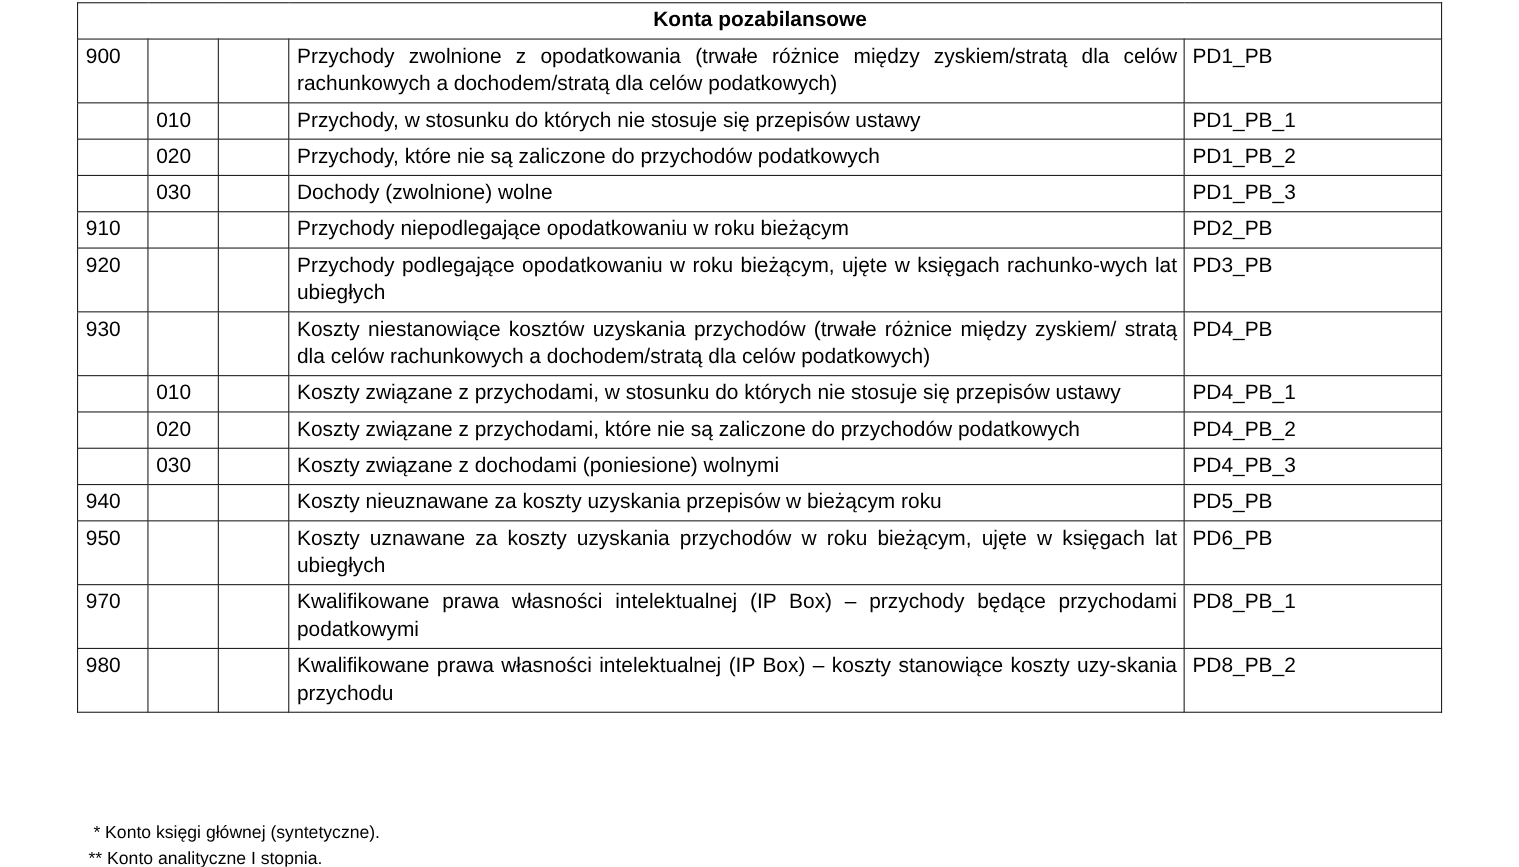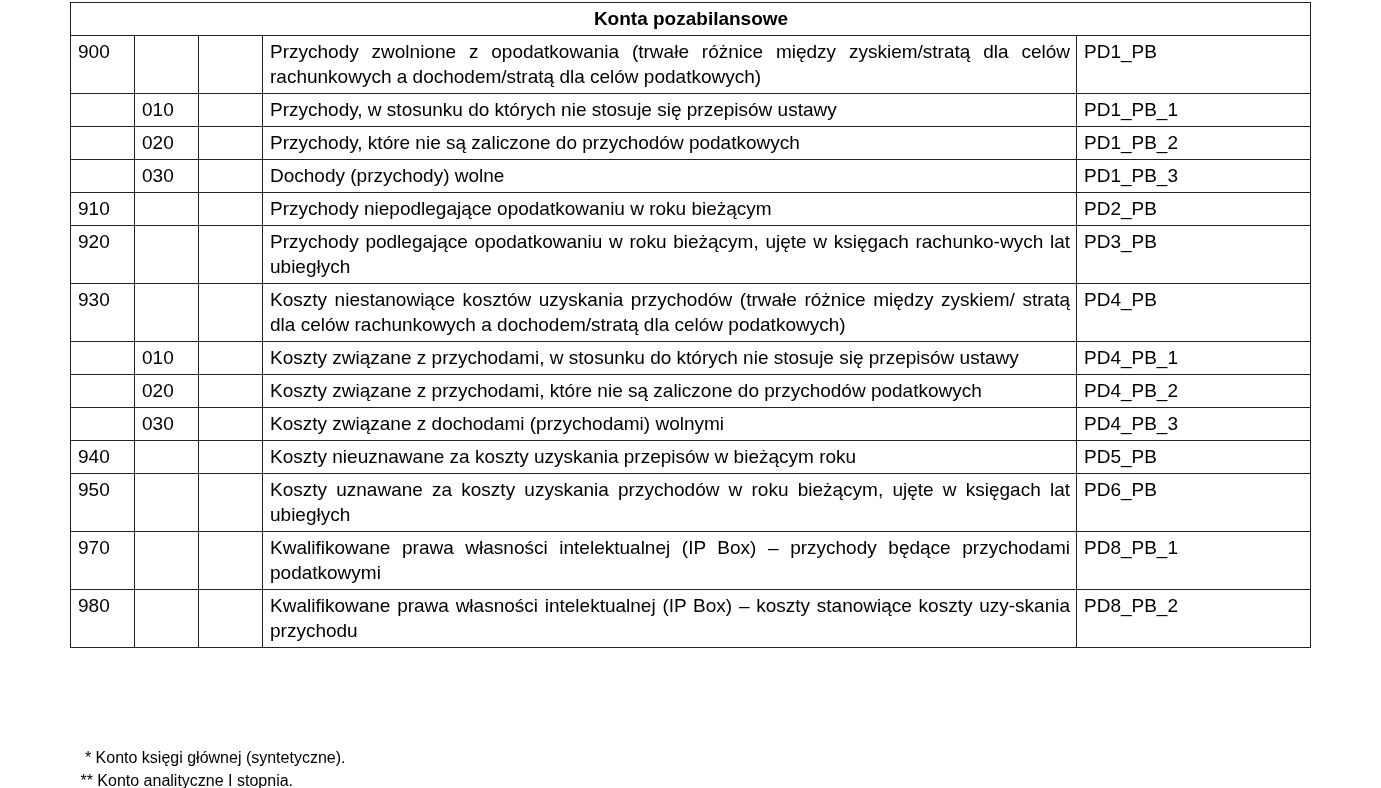--- a/index.html
+++ b/index.html
@@ -57,21 +57,21 @@
         <td class="code"></td>
         <td class="code">020</td>
         <td class="code"></td>
         <td class="desc">Przychody, które nie są zaliczone do przychodów podatkowych</td>
         <td class="tag">PD1_PB_2</td>
       </tr>
       <tr class="r1">
         <td class="code"></td>
         <td class="code">030</td>
         <td class="code"></td>
-        <td class="desc">Dochody (przychody) wolne</td>
+        <td class="desc">Dochody (zwolnione) wolne</td>
         <td class="tag">PD1_PB_3</td>
       </tr>
       <tr class="r1">
         <td class="code">910</td>
         <td class="code"></td>
         <td class="code"></td>
         <td class="desc">Przychody niepodlegające opodatkowaniu w roku bieżącym</td>
         <td class="tag">PD2_PB</td>
       </tr>
       <tr class="r2">
@@ -99,21 +99,21 @@
         <td class="code"></td>
         <td class="code">020</td>
         <td class="code"></td>
         <td class="desc">Koszty związane z przychodami, które nie są zaliczone do przychodów podatkowych</td>
         <td class="tag">PD4_PB_2</td>
       </tr>
       <tr class="r1">
         <td class="code"></td>
         <td class="code">030</td>
         <td class="code"></td>
-        <td class="desc">Koszty związane z dochodami (przychodami) wolnymi</td>
+        <td class="desc">Koszty związane z dochodami (poniesione) wolnymi</td>
         <td class="tag">PD4_PB_3</td>
       </tr>
       <tr class="r1">
         <td class="code">940</td>
         <td class="code"></td>
         <td class="code"></td>
         <td class="desc">Koszty nieuznawane za koszty uzyskania przepisów w bieżącym roku</td>
         <td class="tag">PD5_PB</td>
       </tr>
       <tr class="r2">

